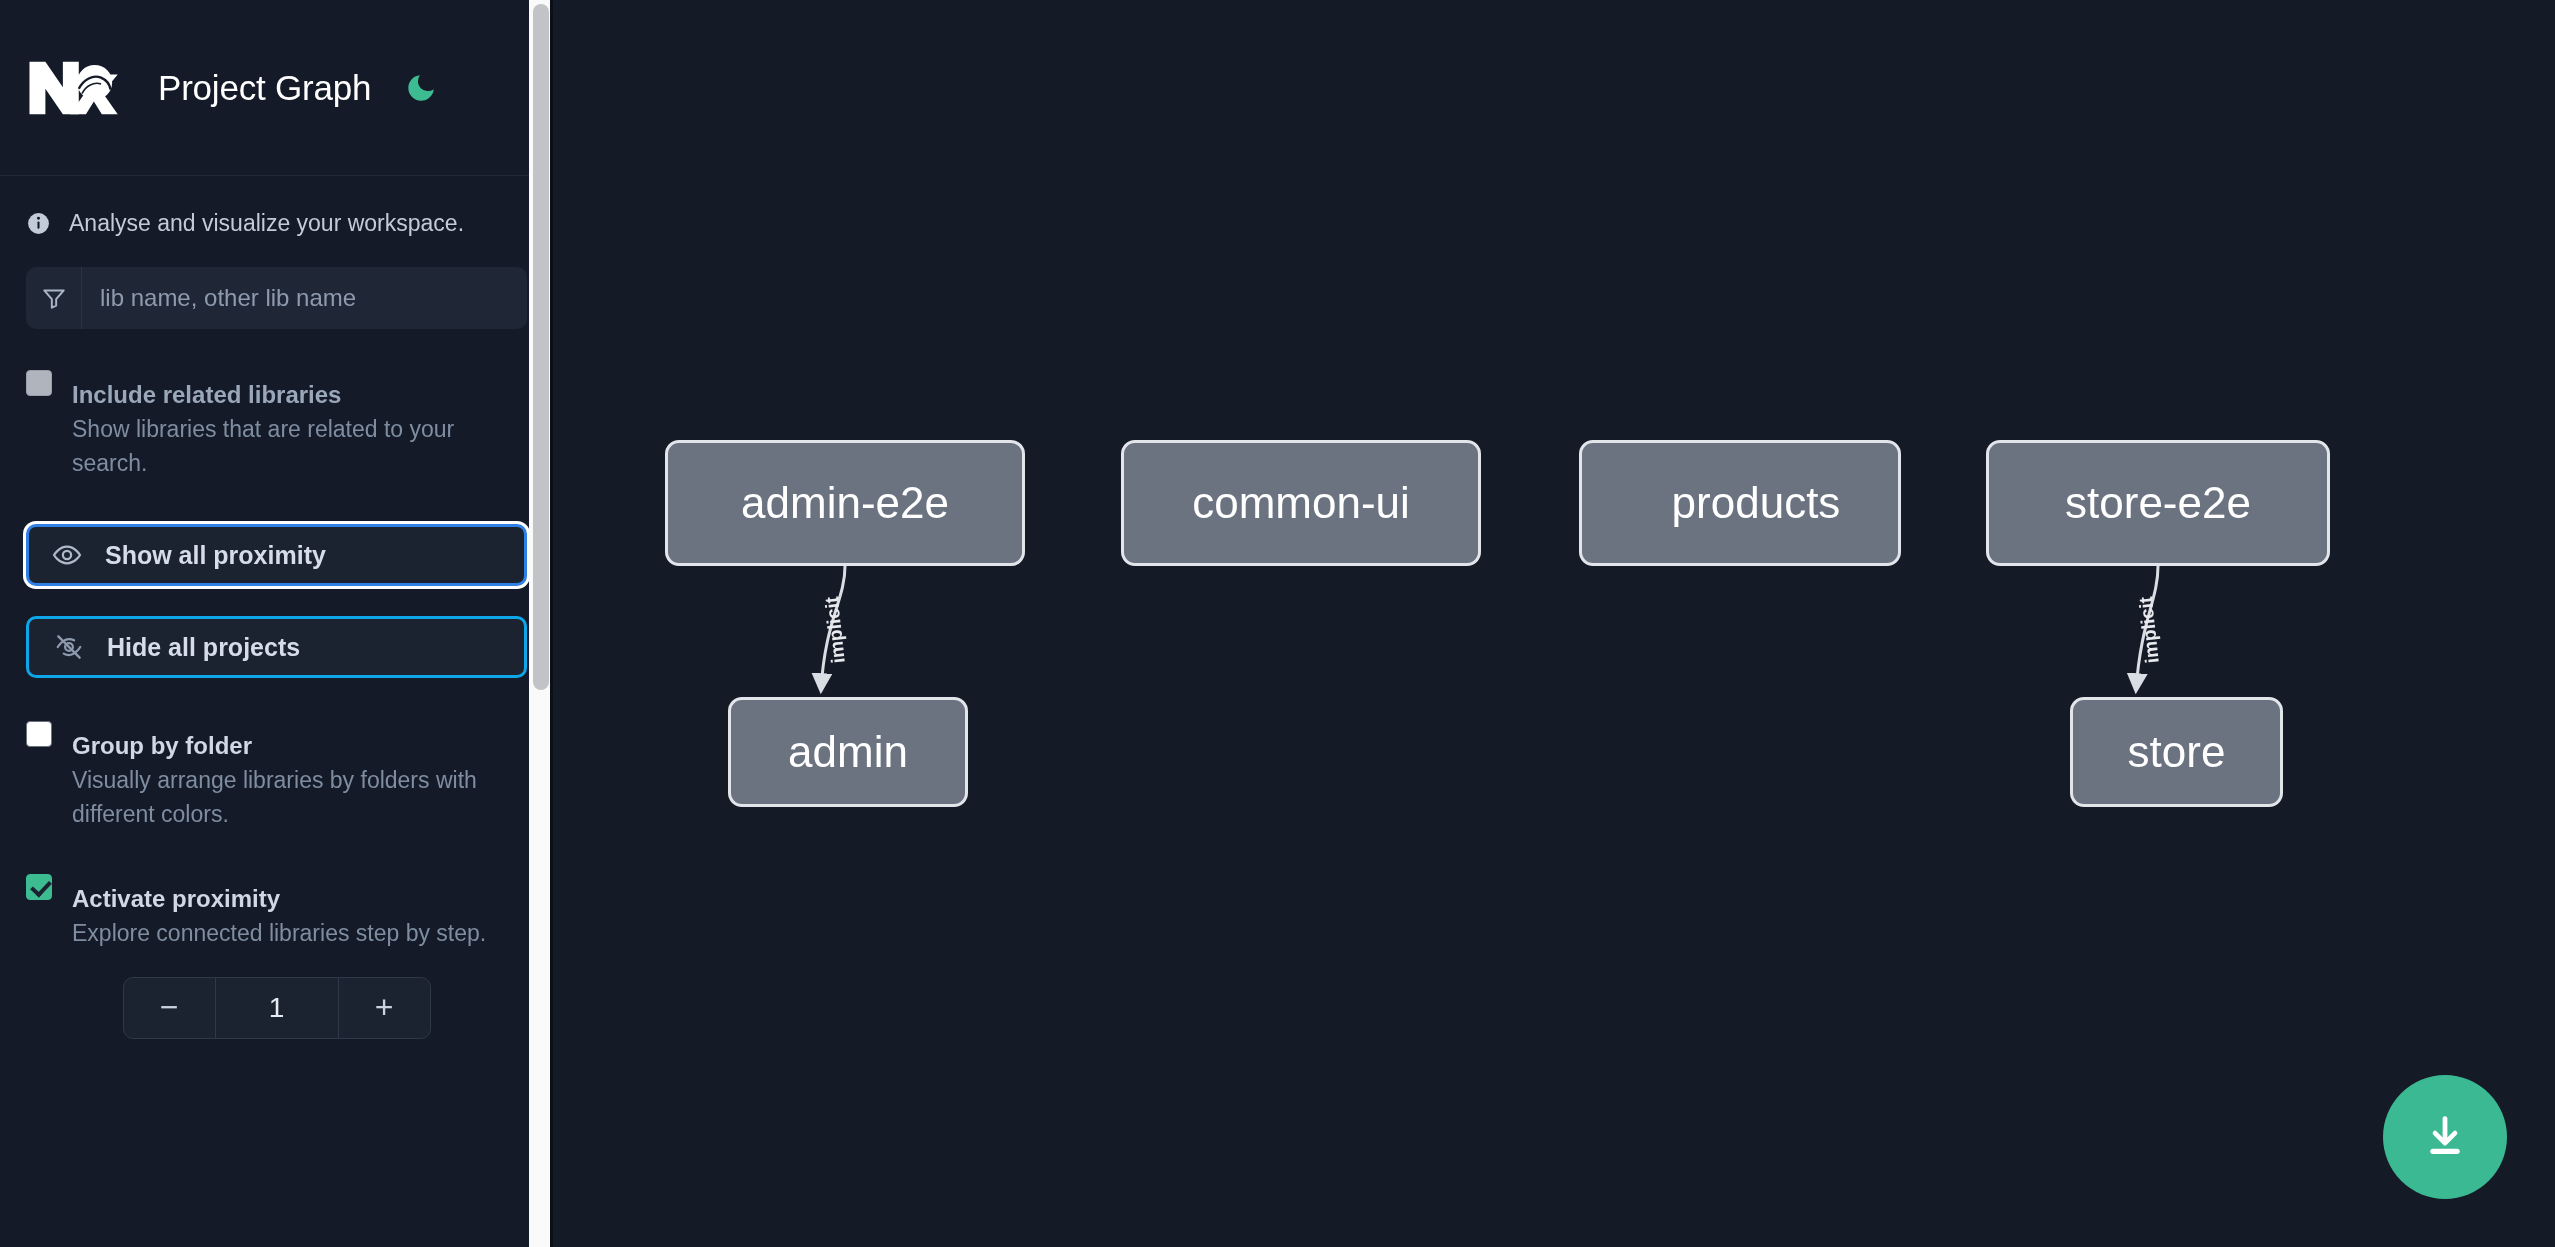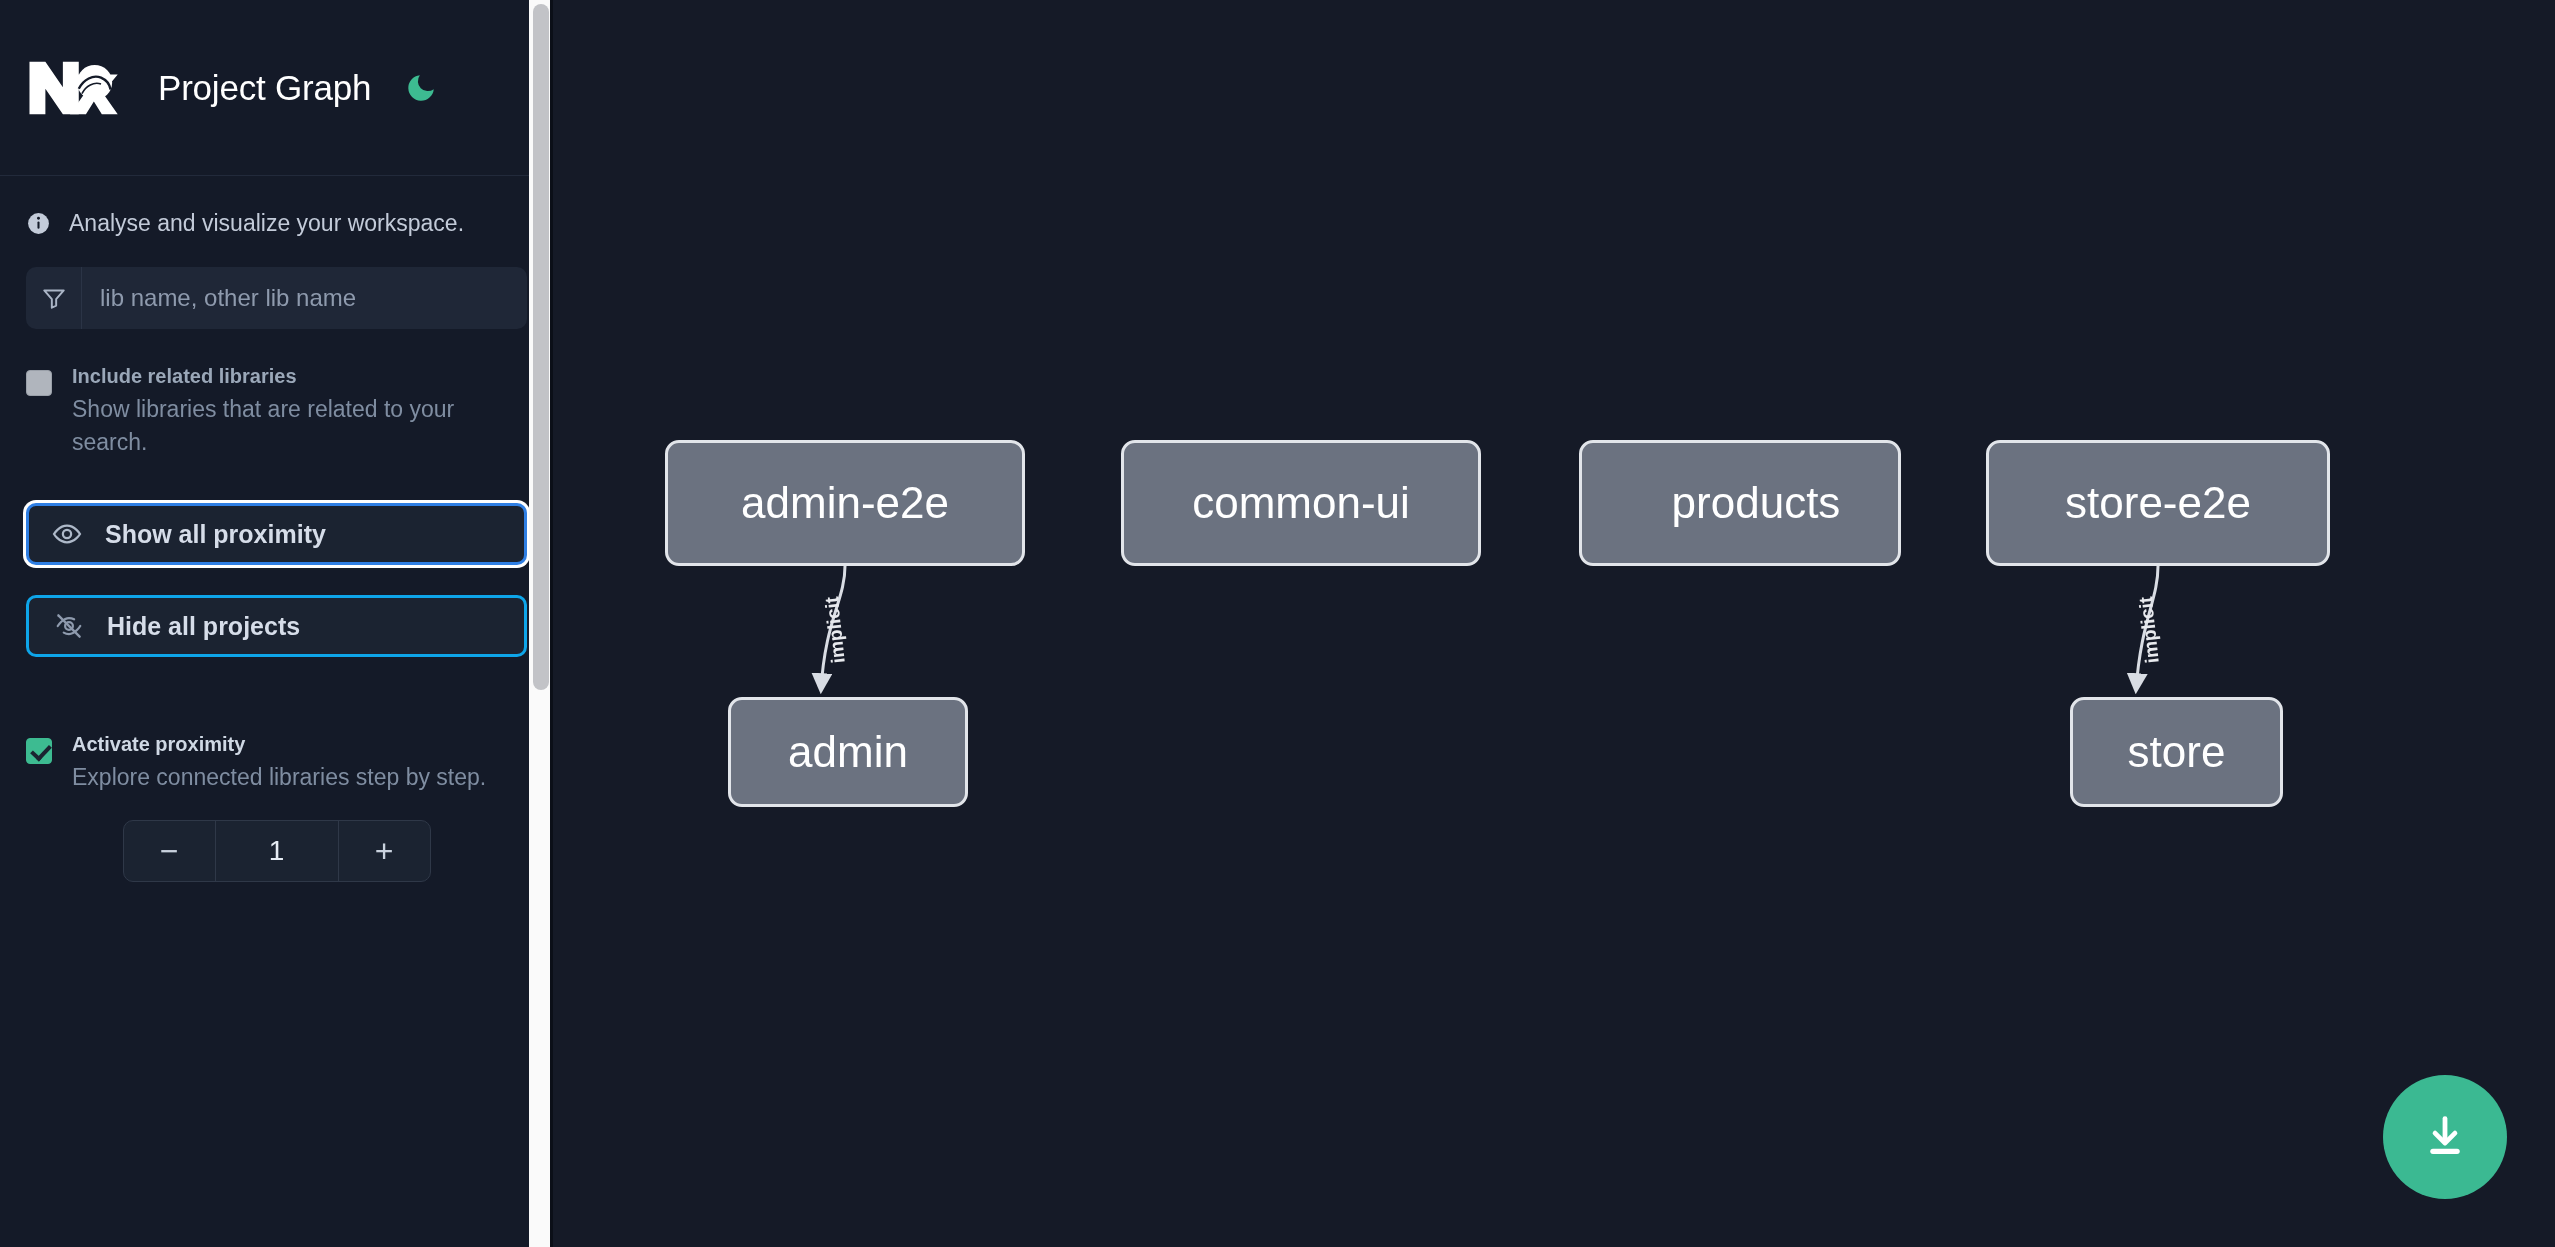--- a/index.html
+++ b/index.html
@@ -95,22 +95,23 @@
     content: "";
     position: absolute;
     left: 8px; top: 2px;
     width: 8px; height: 15px;
     border: solid #1b2331;
     border-width: 0 4px 4px 0;
     transform: rotate(43deg);
   }
   .chk-texts { flex: 1 1 auto; }
   .chk-label {
-    font-size: 20px; font-weight: 700;
+    font-size: 24px; font-weight: 700;
     line-height: 1.18;
+    margin-top: 16px;
   }
   .chk-label.muted { color: #9aa7b8; }
   .chk-label.bright { color: #cfd8e4; }
   .chk-desc {
     color: #7f8da1;
     font-size: 23px;
     line-height: 1.45;
     margin-top: 4px;
     max-width: 440px;
   }
@@ -305,20 +306,27 @@
               <path d="M3 12s4-6.4 9-6.4c1.5 0 2.9.4 4.1 1M21 12s-4 6.4-9 6.4c-1.6 0-3-.4-4.2-1.1" fill="none" stroke="#8e9aad" stroke-width="1.8" stroke-linecap="round"></path>
               <circle cx="12" cy="12" r="3.1" fill="none" stroke="#8e9aad" stroke-width="1.8"></circle>
               <line x1="3.5" y1="3.5" x2="20.5" y2="20.5" stroke="#8e9aad" stroke-width="1.9" stroke-linecap="round"></line>
             </svg>
           </span>
           <span>Hide all projects</span>
         </div>
 
         <div class="group-gap-2"></div>
 
+        <div class="chk-row">
+          <span class="chk unchecked"></span>
+          <span class="chk-texts">
+            <span class="chk-label bright" style="display:block">Group by folder</span>
+            <span class="chk-desc" style="display:block">Visually arrange libraries by folders with different colors.</span>
+          </span>
+        </div>
 
         <div class="group-gap-2"></div>
 
         <div class="chk-row">
           <span class="chk checked"></span>
           <span class="chk-texts">
             <span class="chk-label bright" style="display:block">Activate proximity</span>
             <span class="chk-desc" style="display:block">Explore connected libraries step by step.</span>
           </span>
         </div>

